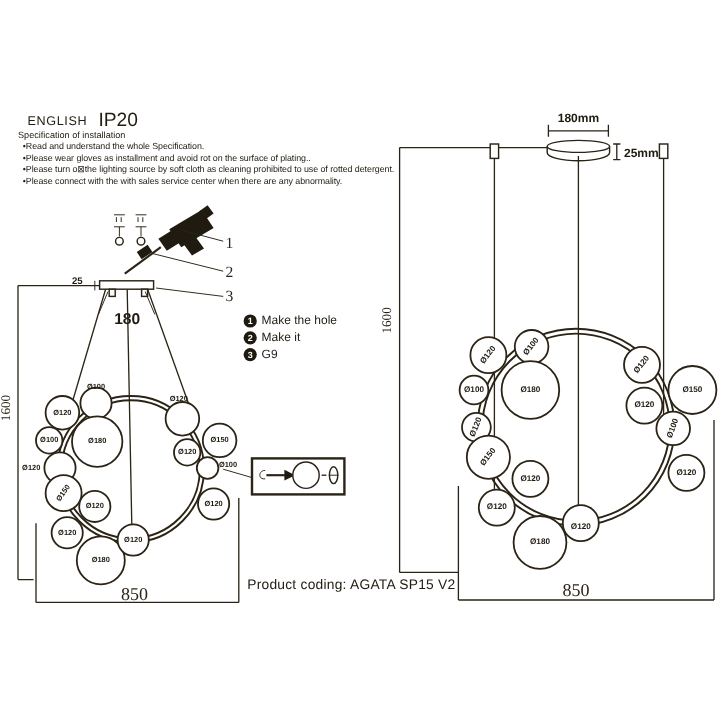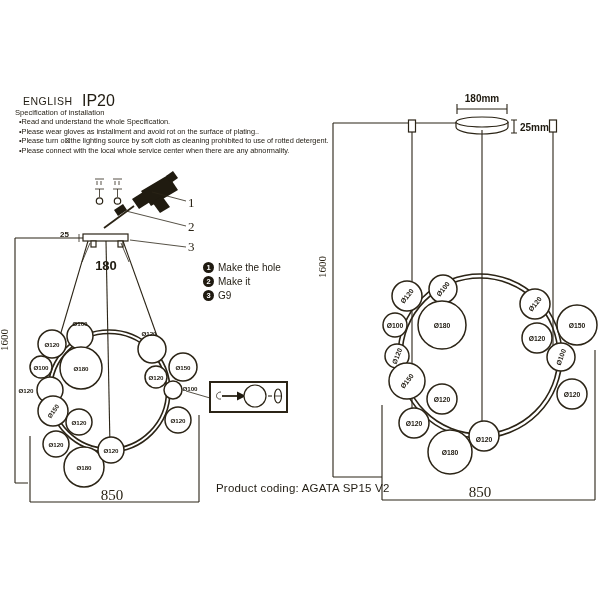--- a/index.html
+++ b/index.html
@@ -10,21 +10,21 @@
   .ip{left:67px;top:92px;font-size:16px;}
   .spec-title{left:0;top:108px;width:300px;font-size:7.6px;}
   .spec-list{left:4px;top:117px;}
   .spec-line{font-size:7.4px;line-height:9.5px;white-space:nowrap;letter-spacing:-0.05px;}
   .legend{left:188px;top:262px;}
   .legend-row{display:flex;align-items:center;margin-bottom:3px;}
   .legend-marker{width:11px;height:11px;border-radius:50%;background:#1f1a10;color:#fff;
                  font-size:7.5px;font-weight:bold;display:flex;align-items:center;justify-content:center;
                  margin-right:4px;flex:0 0 auto;}
   .legend-label{font-size:10px;}
-  .product{left:201px;top:482px;font-size:11.5px;letter-spacing:0.2px;white-space:nowrap;}
+  .product{left:191px;top:482px;font-size:11.5px;letter-spacing:0.2px;white-space:nowrap;}
   svg{position:absolute;left:0;top:0;}
   .ln{stroke:#2b2416;stroke-width:1.1;fill:none;}
   .ln-thin{stroke:#2b2416;stroke-width:0.8;fill:none;}
   .ln2{stroke:#2b2416;stroke-width:1.8;fill:none;}
   .ring{fill:none;stroke:#2b2416;stroke-width:1.6;}
   .ball{fill:#ffffff;stroke:#2b2416;stroke-width:1.5;}
   .ball-label{fill:#1f1a10;font-weight:bold;text-anchor:middle;dominant-baseline:central;
               font-family:"Liberation Sans",sans-serif;}
   .blk{fill:#201b10;stroke:none;}
   .wht{fill:#ffffff;stroke:#2b2416;stroke-width:1.2;}
@@ -209,21 +209,21 @@
   </svg>
 
   <div class="abs lang">ENGLISH</div>
   <div class="abs ip">IP20</div>
   <div class="abs spec-title">Specification of installation</div>
 
   <div class="abs spec-list">
     <div class="spec-line">•Read and understand the whole Specification.</div>
     <div class="spec-line">•Please wear gloves as installment and avoid rot on the surface of plating..</div>
     <div class="spec-line">•Please turn o⊠the lighting source by soft cloth as cleaning prohibited to use of rotted detergent.</div>
-    <div class="spec-line">•Please connect with the local whole service center when there are any abnormality.</div>
+    <div class="spec-line">•Please connect with the with sales service center when there are any abnormality.</div>
   </div>
 
   <div class="abs legend">
     <div class="legend-row">
       <span class="legend-marker">1</span>
       <span class="legend-label">Make the hole</span>
     </div>
     <div class="legend-row">
       <span class="legend-marker">2</span>
       <span class="legend-label">Make it</span>

